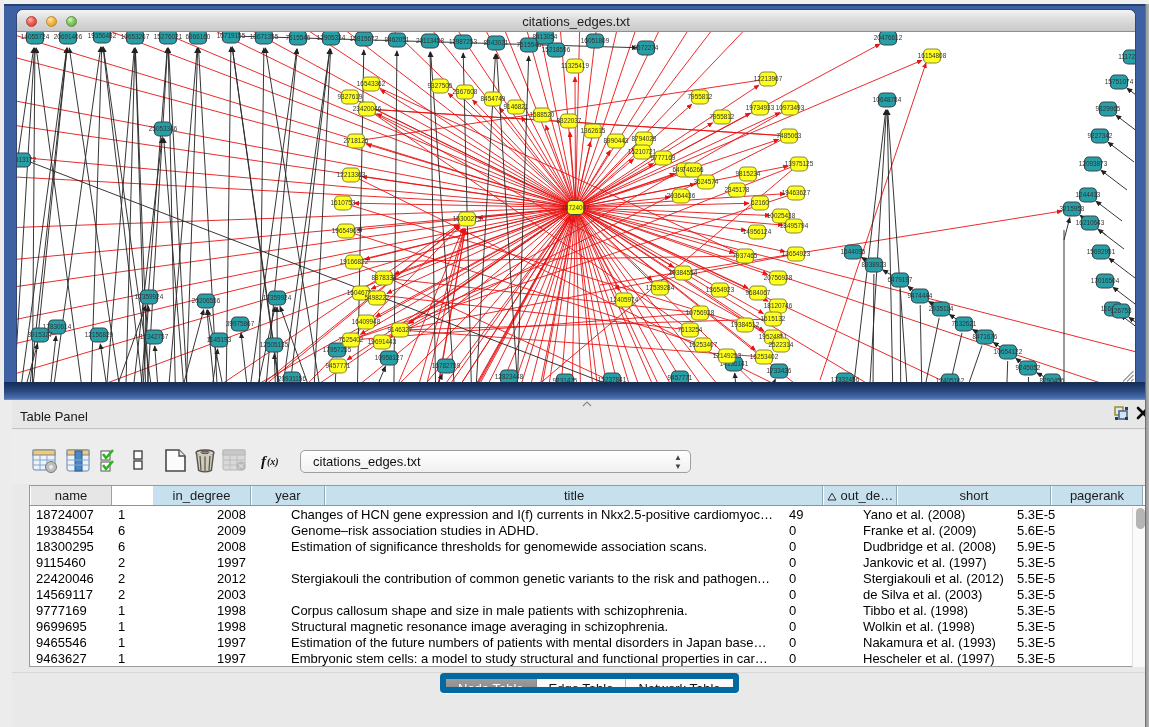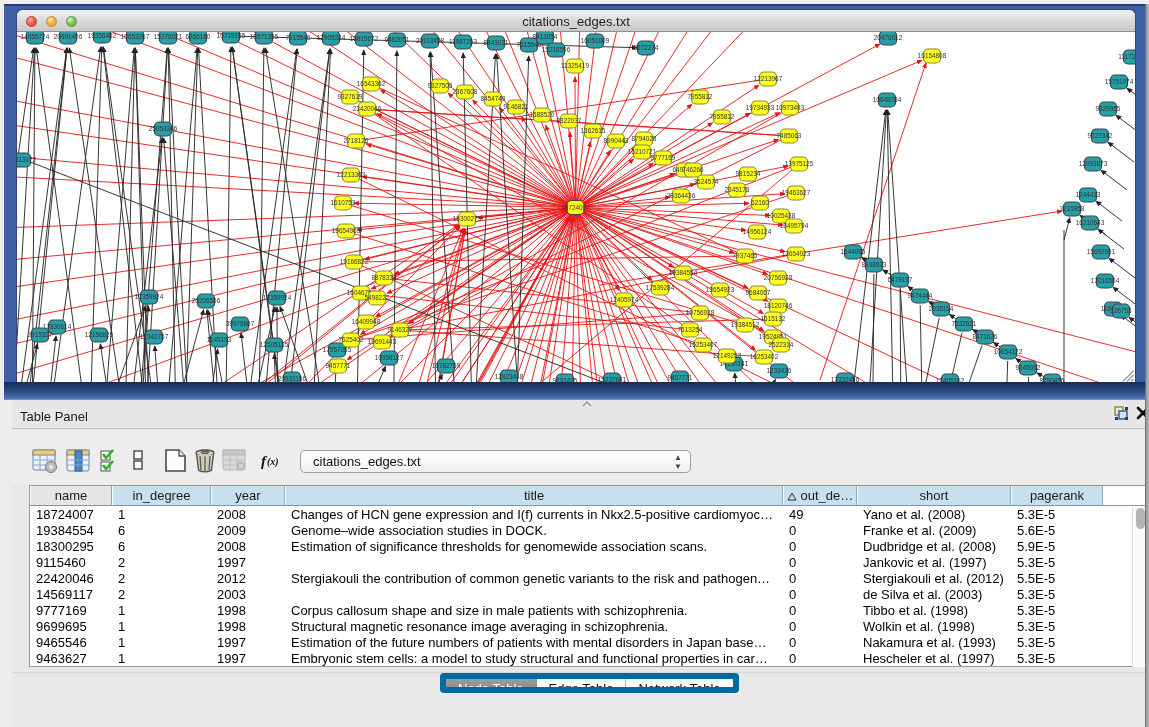--- a/index.html
+++ b/index.html
@@ -23,21 +23,21 @@
 #tphead .t { position:absolute; left:8px; top:9px; font-size:13px; color:#1a1a1a; }
 #toolbar { position:absolute; left:0; top:30px; width:100%; height:54px; background:#ededed; }
 #combo { position:absolute; left:288px; top:20px; width:391px; height:23px; background:linear-gradient(#ffffff,#f0f0f0);
   border:1px solid #9f9f9f; border-radius:5px; font-size:13px; color:#111; line-height:21px; padding-left:12px; }
 #combo .arr { position:absolute; right:8px; top:2px; font-size:8px; color:#444; line-height:9px; text-align:center;}
 #tbl { position:absolute; left:17px; top:85px; width:1120px; height:182px; background:#fff; border:1px solid #9a9a9a; }
 #thead { position:absolute; left:0; top:0; width:1118px; height:20px; background:#ffffff; border-bottom:1px solid #7d98a6;}
 .th { position:absolute; top:0; height:19px; font-size:13px; color:#1c1c1c; text-align:center; line-height:19px;
    border-right:1px solid #90aab8; }
 .th.g { background:#e6e6e6; border-right:1px solid #a0a0a0; }
-.th.b { background:#c7e0ee; }
+.th.b { background:#c7e0ee;margin-left:40px; }
 #tbody { position:absolute; left:0; top:21px; width:1118px; height:160px; }
 .tr { position:absolute; left:0; width:1118px; height:16px; }
 .td { position:absolute; top:0; height:16px; font-size:13px; color:#000; line-height:15px; padding-left:5px;
   white-space:nowrap; overflow:hidden; }
 #vsb { position:absolute; right:1px; top:21px; width:15px; height:160px; background:#fafafa; border-left:1px solid #e0e0e0; }
 #vsb .thumb { position:absolute; left:2.5px; top:1px; width:9px; height:21px; border-radius:5px; background:#b5b5b5; }
 #tabsrow { position:absolute; left:0; top:272px; width:100%; height:26px; }
 #seg { position:absolute; left:428px; top:1px; height:20px; border:6px solid #0369a1; border-radius:4px; overflow:hidden;
   background:#404040; box-shadow:0 1px 0 rgba(255,255,255,.7);}
 .sg { float:left; height:20px; font-size:13px; line-height:19px; padding:0 12px; color:#111; background:linear-gradient(#ffffff,#f1f1f1); border-right:1px solid #b5b5b5;}
@@ -720,21 +720,21 @@
             <div class="td" style="left:182px;width:68px">2008</div>
             <div class="td" style="left:256px;width:492px">Changes of HCN gene expression and I(f) currents in Nkx2.5-positive cardiomyoc…</div>
             <div class="td" style="left:754px;width:68px">49</div>
             <div class="td" style="left:828px;width:148px">Yano et al. (2008)</div>
             <div class="td" style="left:982px;width:86px">5.3E-5</div>
           </div>
 <div class="tr" style="top:16px">
             <div class="td" style="left:1px;width:76px">19384554</div>
             <div class="td" style="left:83px;width:93px">6</div>
             <div class="td" style="left:182px;width:68px">2009</div>
-            <div class="td" style="left:256px;width:492px">Genome–wide association studies in DOCK.</div>
+            <div class="td" style="left:256px;width:492px">Genome–risk association studies in ADHD.</div>
             <div class="td" style="left:754px;width:68px">0</div>
             <div class="td" style="left:828px;width:148px">Franke et al. (2009)</div>
             <div class="td" style="left:982px;width:86px">5.6E-5</div>
           </div>
 <div class="tr" style="top:32px">
             <div class="td" style="left:1px;width:76px">18300295</div>
             <div class="td" style="left:83px;width:93px">6</div>
             <div class="td" style="left:182px;width:68px">2008</div>
             <div class="td" style="left:256px;width:492px">Estimation of significance thresholds for genomewide association scans.</div>
             <div class="td" style="left:754px;width:68px">0</div>

